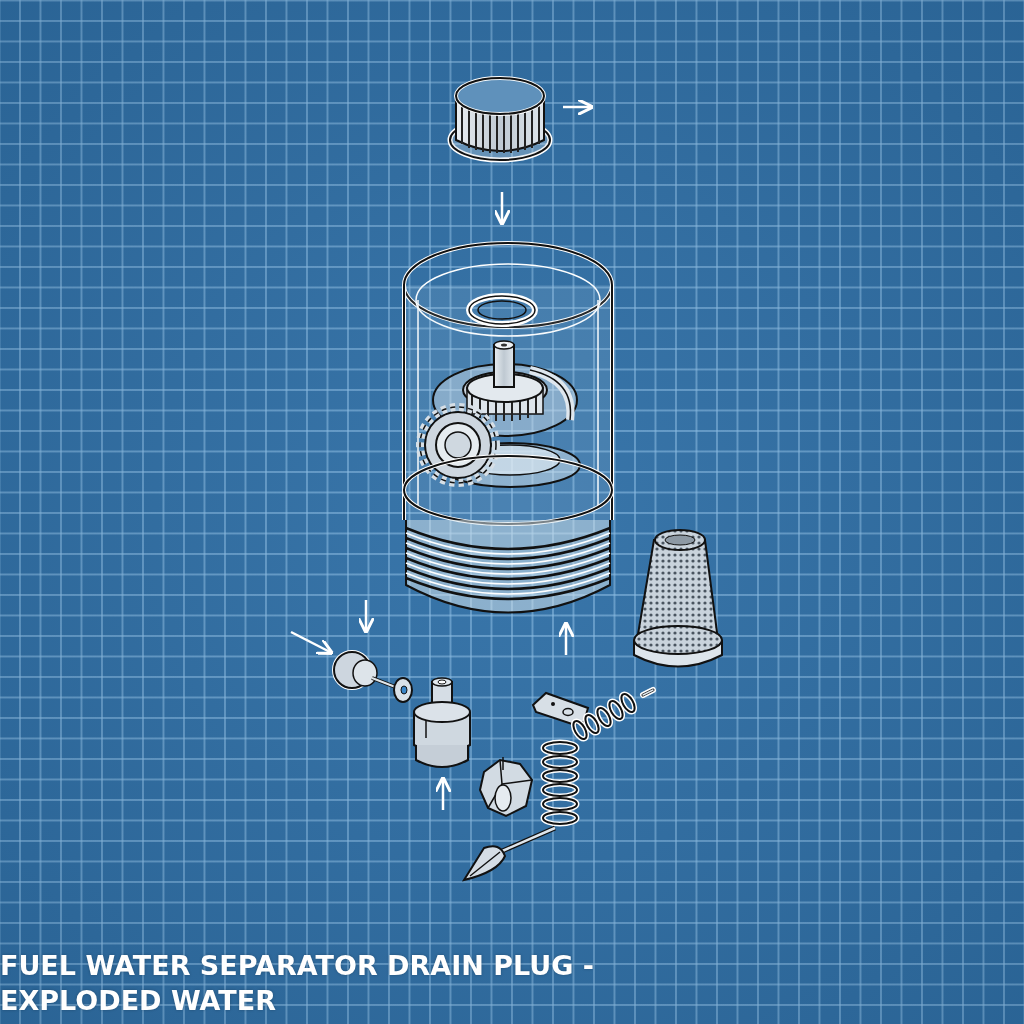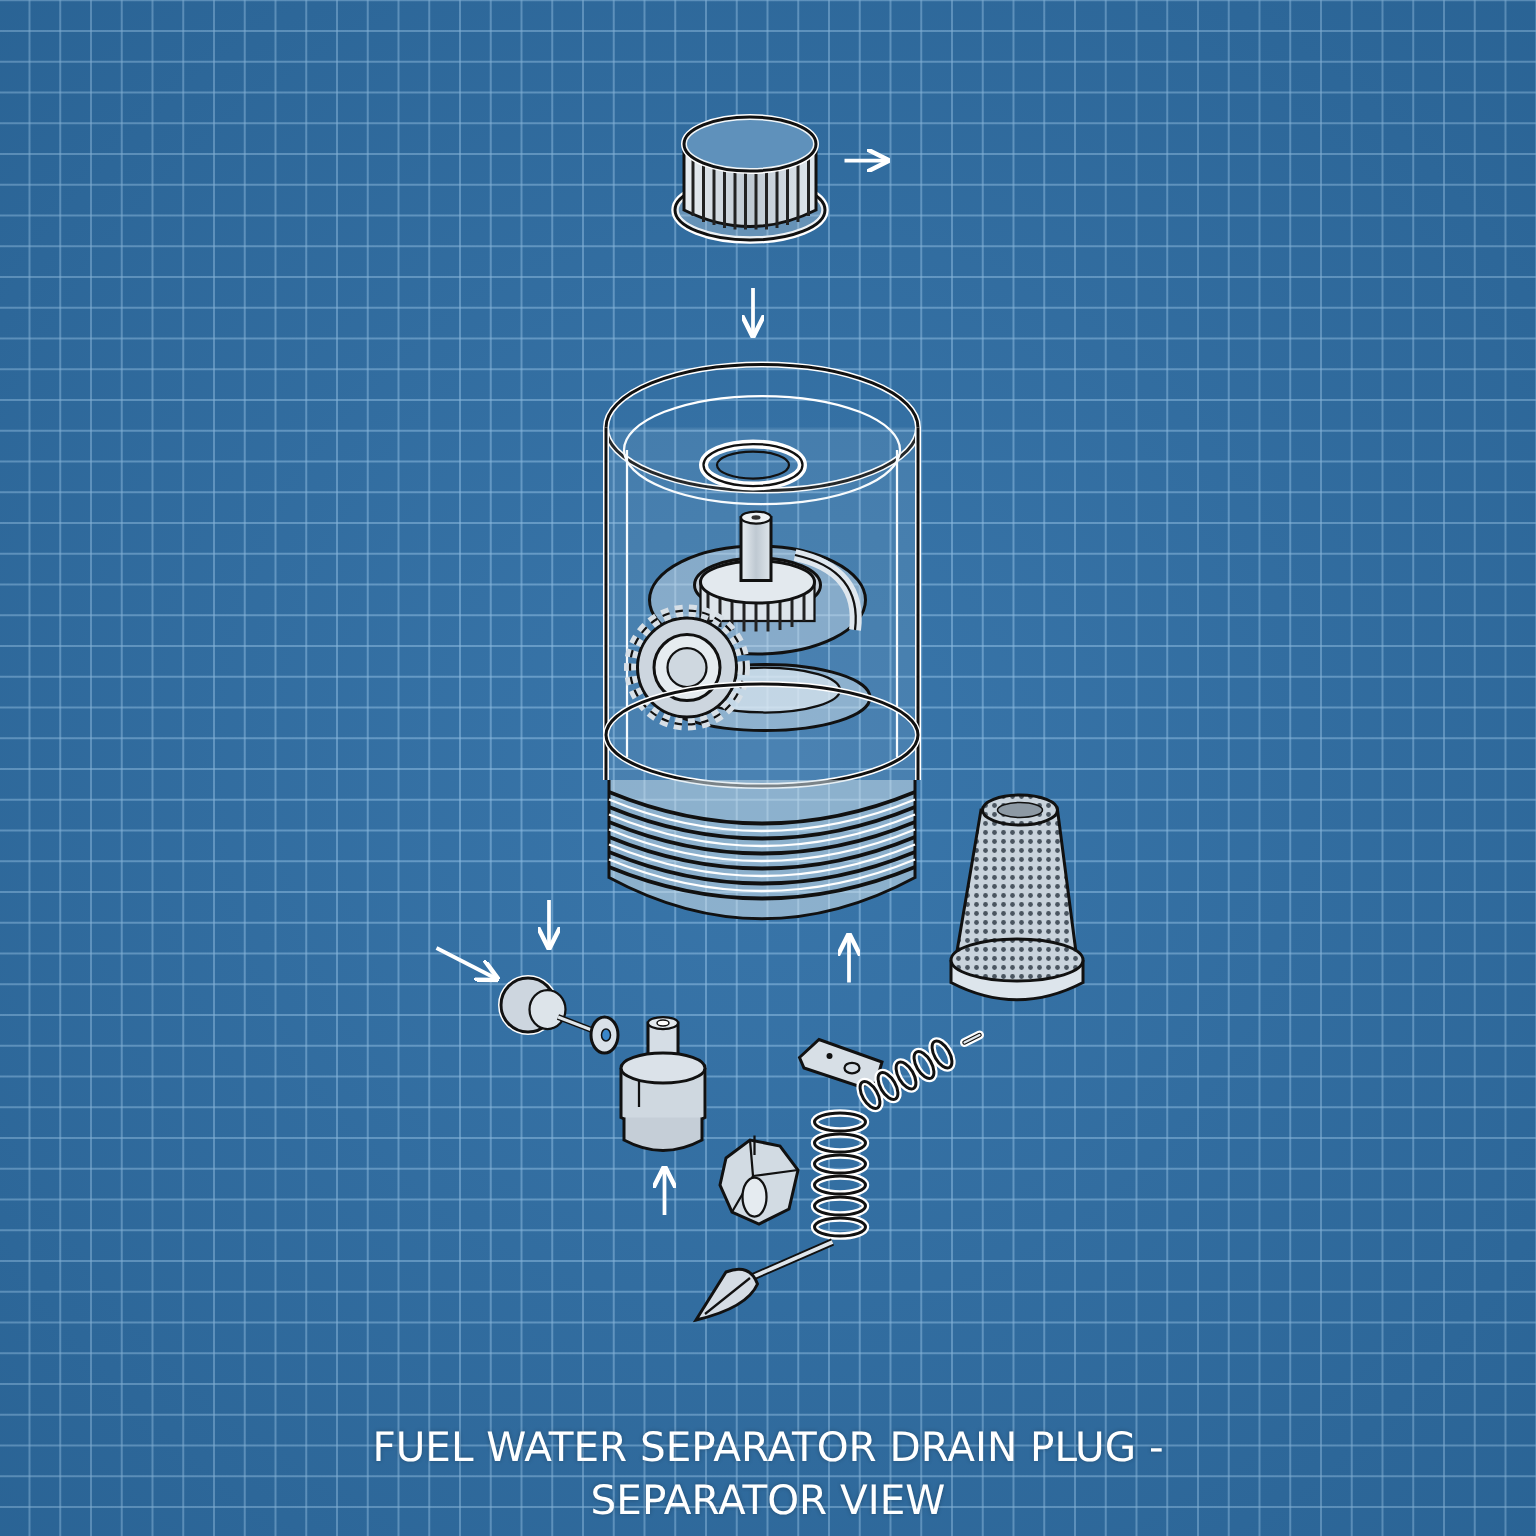--- a/index.html
+++ b/index.html
@@ -18,23 +18,23 @@
     background-position: 19px 20px;
   }
   .vignette {
     position: absolute; inset: 0;
     background: radial-gradient(ellipse at center, rgba(255,255,255,0.05) 0%, rgba(0,0,0,0.10) 100%);
     pointer-events: none;
   }
   svg.art { position: absolute; left: 0; top: 0; }
   .title {
     position: absolute; left: 0; width: 1024px;
-    text-align: center; color: #ffffff;
+    color: #ffffff;
     font-family: "DejaVu Sans", sans-serif;
-    font-weight: normal; font-size: 27px; letter-spacing: 0px;
+    font-weight: bold; font-size: 27px; letter-spacing: 0px;
     line-height: 36px;
     text-shadow: 0 0 3px rgba(0,0,0,0.25);
   }
   .title-line1 { top: 948px; }
   .title-line2 { top: 983px; }
 </style>
 </head>
 <body>
 
 <div class="grid"></div>
@@ -253,13 +253,13 @@
     <line x1="563" y1="107" x2="590" y2="107" marker-end="url(#ah)"></line>
     <line x1="502" y1="192" x2="502" y2="222" marker-end="url(#ah)"></line>
     <line x1="566" y1="655" x2="566" y2="625" marker-end="url(#ah)"></line>
     <line x1="291" y1="632" x2="330" y2="652" marker-end="url(#ah)"></line>
     <line x1="366" y1="600" x2="366" y2="630" marker-end="url(#ah)"></line>
     <line x1="443" y1="810" x2="443" y2="780" marker-end="url(#ah)"></line>
   </g>
 </svg>
 
 <div class="title title-line1">FUEL WATER SEPARATOR DRAIN PLUG -</div>
-<div class="title title-line2">SEPARATOR VIEW</div>
+<div class="title title-line2">EXPLODED WATER</div>
 
 </body></html>

